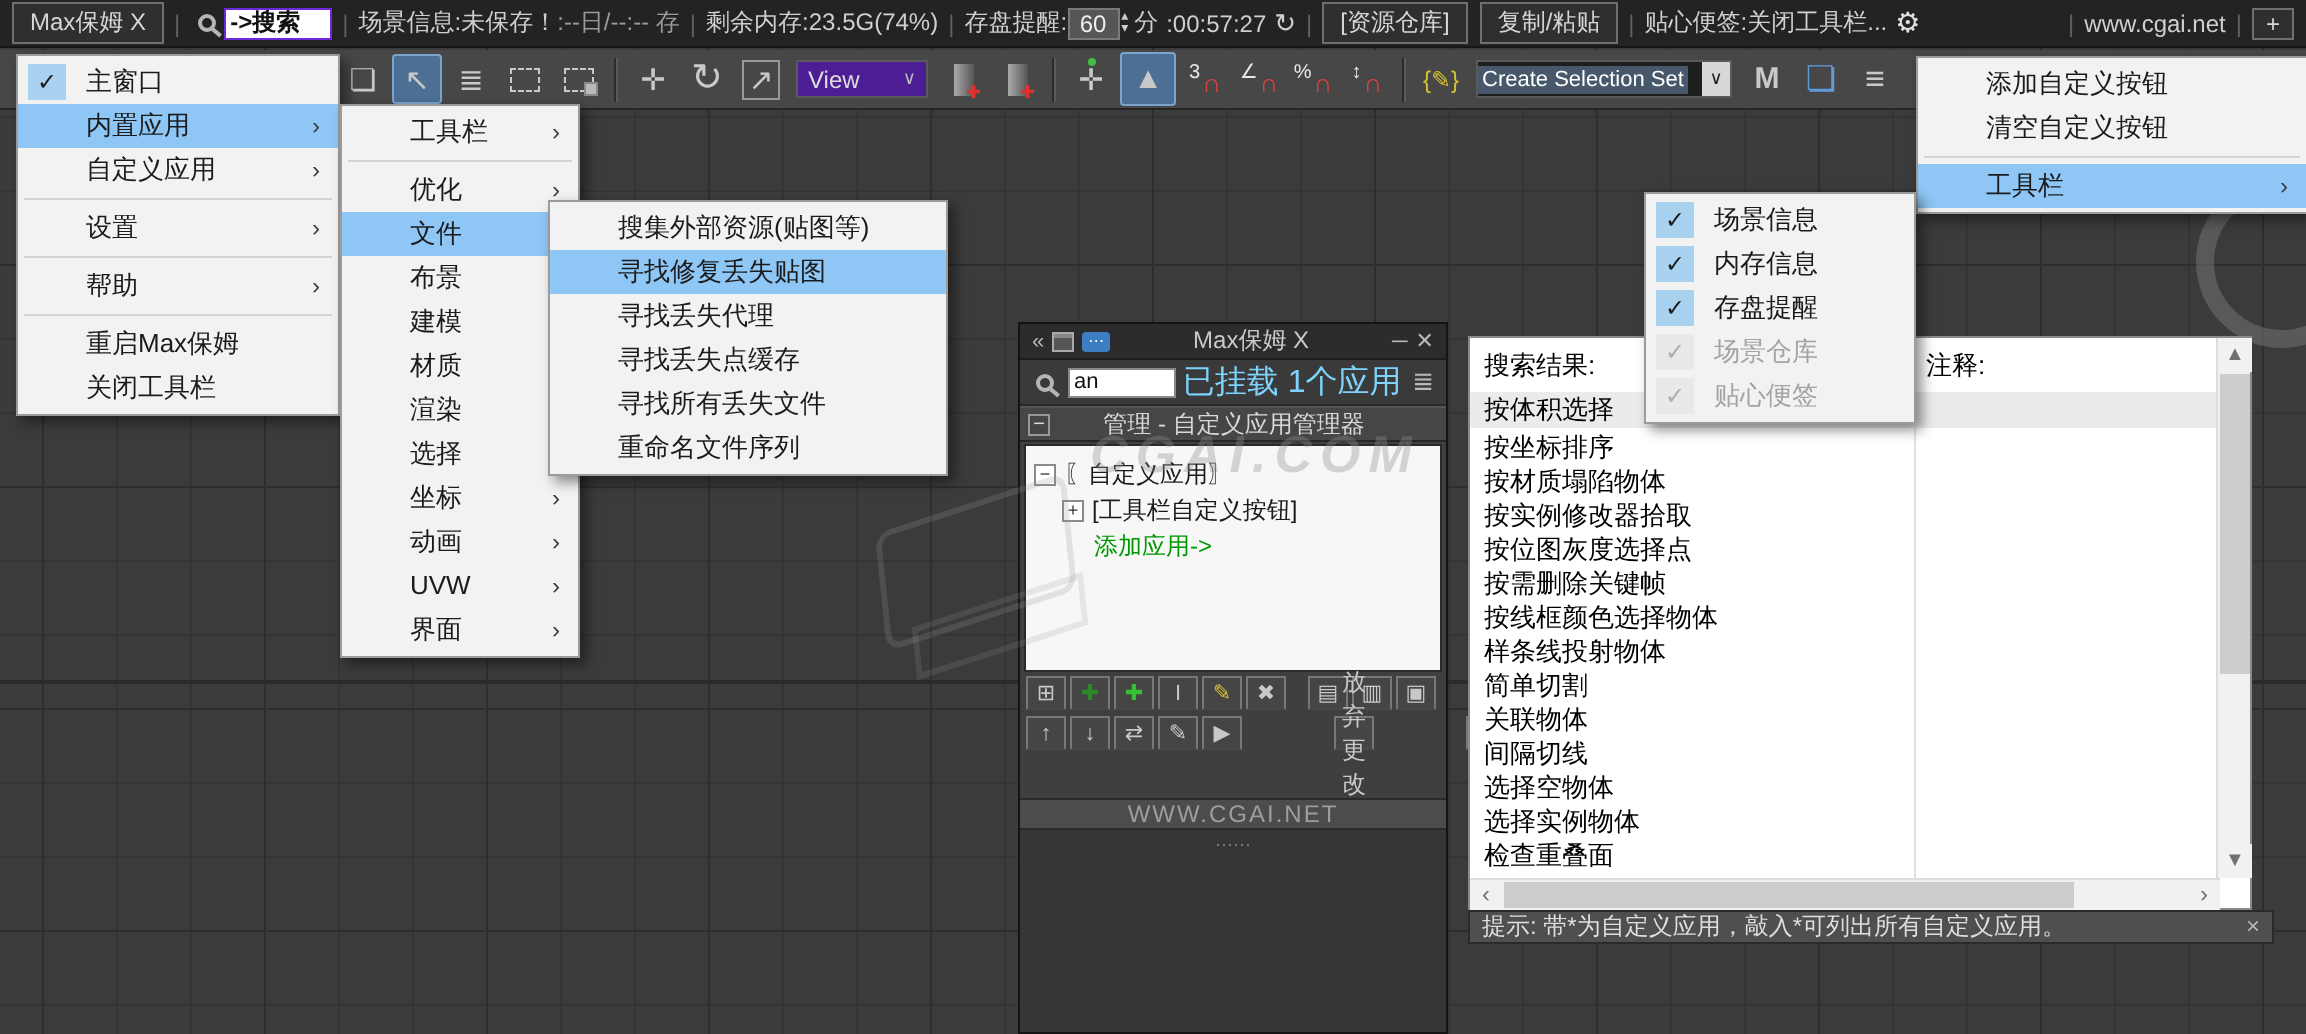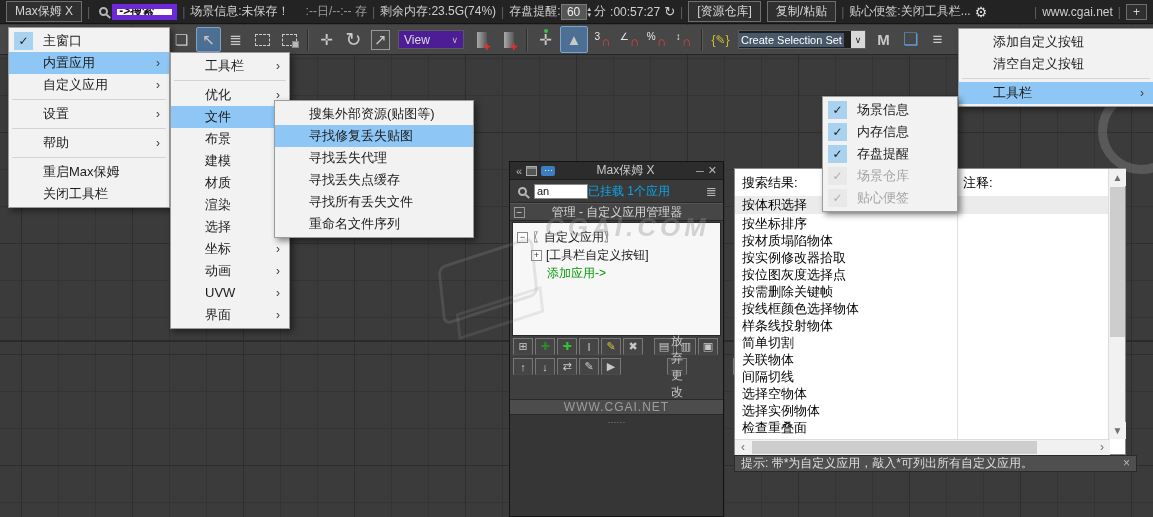--- a/index.html
+++ b/index.html
@@ -14,21 +14,21 @@
     background-size:111px 111px,111px 111px,37px 37px,37px 37px;
     background-position:21px 21px,21px 21px,21px 21px,21px 21px;
   }
 
   
   .topbar { position:absolute; left:0; top:0; width:1153px; height:24px; background:#232323;
     border-bottom:1px solid #161616; display:flex; align-items:center; padding:0 6px;
     color:#cfcfcf; font-size:12px; white-space:nowrap; z-index:7; }
   .tsep { color:#5f5f5f; margin:0 5px; font-size:12px; }
   .tbtn { border:1px solid #6f6f6f; background:#2f2f2f; padding:1px 8px; color:#d6d6d6; }
-  .tinput { width:65px; height:16px; border:5px solid #6d28d9; background:#fff; color:#111;
+  .tinput { width:54px; height:16px; border:1px solid #6d28d9; background:#fff; color:#111;
     font-size:12px; font-weight:bold; padding:0 2px; font-family:"Liberation Sans",sans-serif; }
   .mag { position:relative; width:9px; height:9px; border:2px solid #b5b5b5; border-radius:50%;
     display:inline-block; margin:0 4px; }
   .mag::after { content:''; position:absolute; width:6px; height:2px; background:#b5b5b5;
     right:-5px; bottom:-3px; transform:rotate(40deg); }
   .spinval { width:26px; height:16px; background:#565656; border:1px solid #7a7a7a; color:#eee;
     text-align:center; font-size:12px; display:inline-block; line-height:15px; }
   .spinarr { display:inline-flex; flex-direction:column; font-size:7px; line-height:6px;
     color:#ccc; margin:0 3px 0 1px; }
   .dim { color:#9a9a9a; }
@@ -81,21 +81,21 @@
   .mtitle .ttxt { flex:1; text-align:center; color:#c9c9c9; }
   .wicon { font-size:11px; color:#b9b9b9; margin:0 2px; }
   .bluebox { width:14px; height:10px; background:#3d7dc2; border-radius:2px; color:#fff;
     font-size:8px; line-height:9px; text-align:center; margin:0 2px; }
   .sqicon { width:11px; height:10px; border:1px solid #aaa; margin:0 2px; background:#555;
     box-shadow:inset 0 2px 0 #888; }
   .msearch { height:23px; background:#3a3a3a; display:flex; align-items:center; padding:0 4px;
     border-bottom:1px solid #2a2a2a; }
   .msearch input { width:54px; height:15px; font-size:11px; border:1px solid #888; background:#fff;
     color:#111; padding:0 2px; margin-left:3px; font-family:"Liberation Sans",sans-serif; }
-  .loaded { flex:1; font-size:12px; color:#0ea5e9; }
+  .loaded { flex:1; text-align:center; font-size:16px; color:#7dd3fc; }
   .rollout { height:18px; background:#464646; border-top:1px solid #555; border-bottom:1px solid #262626;
     display:flex; align-items:center; font-size:12px; color:#d8d8d8; padding:0 4px; }
   .minusbox { width:11px; height:11px; border:1px solid #999; color:#ddd; font-size:10px;
     line-height:9px; text-align:center; margin-right:8px; }
   .rtitle { flex:1; text-align:center; padding-right:18px; }
   .treearea { flex:1; background:#f7f7f7; border:1px solid #2a2a2a; margin:1px 2px; padding:5px 4px;
     font-size:12px; color:#1a1a1a; overflow:hidden; }
   .trow { display:flex; align-items:center; height:18px; white-space:nowrap; }
   .expbox { width:11px; height:11px; border:1px solid #8a8a8a; background:#fff; font-size:9px;
     line-height:9px; text-align:center; color:#333; margin-right:4px; flex:none; }
@@ -246,21 +246,21 @@
       </span>
   </div>
 
   <div class="topbar">
     <span class="tbtn">Max保姆 X</span>
     <span class="tsep">|</span>
     <span class="mag"></span>
     <input class="tinput" value="-&gt;搜索" style="">
     <span class="tsep">|</span>
     <span>场景信息:未保存！</span>
-    <span class="dim" style="margin-left:16px">:--日/--:-- 存</span>
+    <span class="dim" style="margin-left:0">:--日/--:-- 存</span>
     <span class="tsep">|</span>
     <span>剩余内存:23.5G(74%)</span>
     <span class="tsep">|</span>
     <span>存盘提醒:</span>
     <span class="spinval">60</span>
     <span class="spinarr">
         <span>▴</span>
         <span>▾</span>
       </span>
     <span>分</span>

